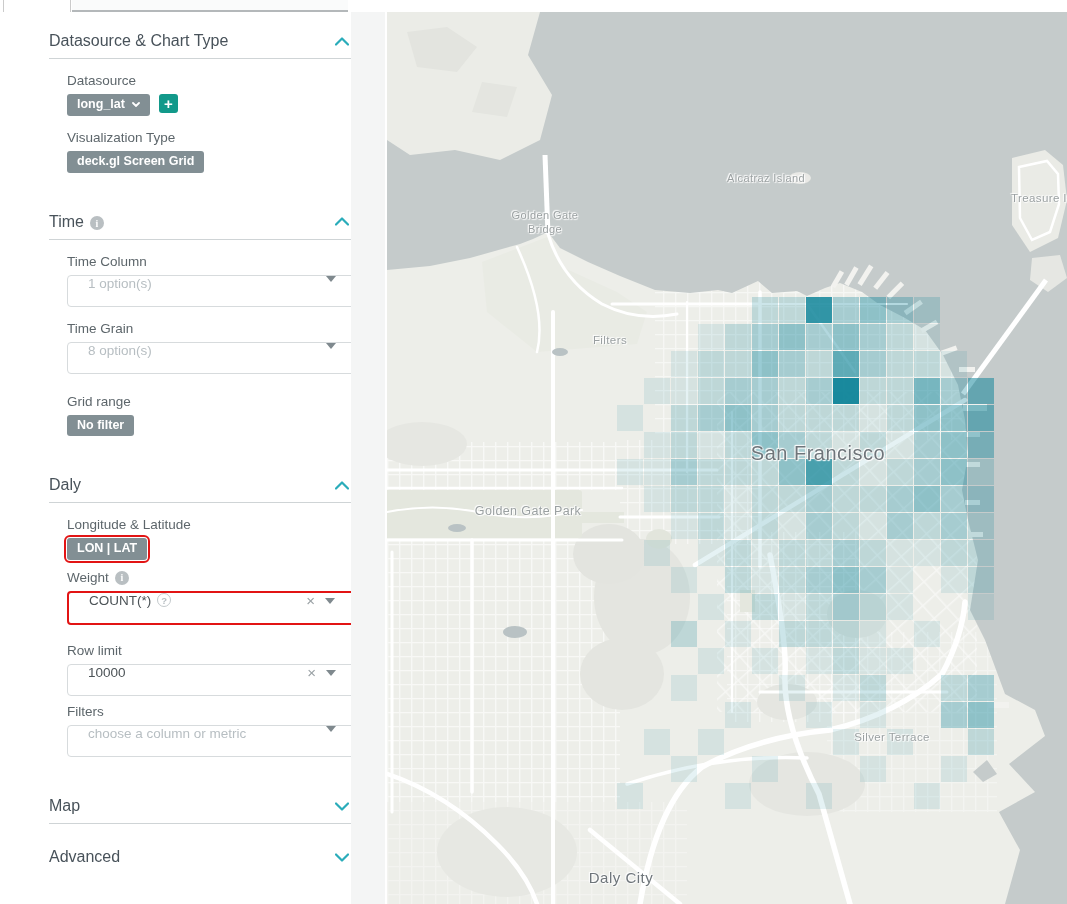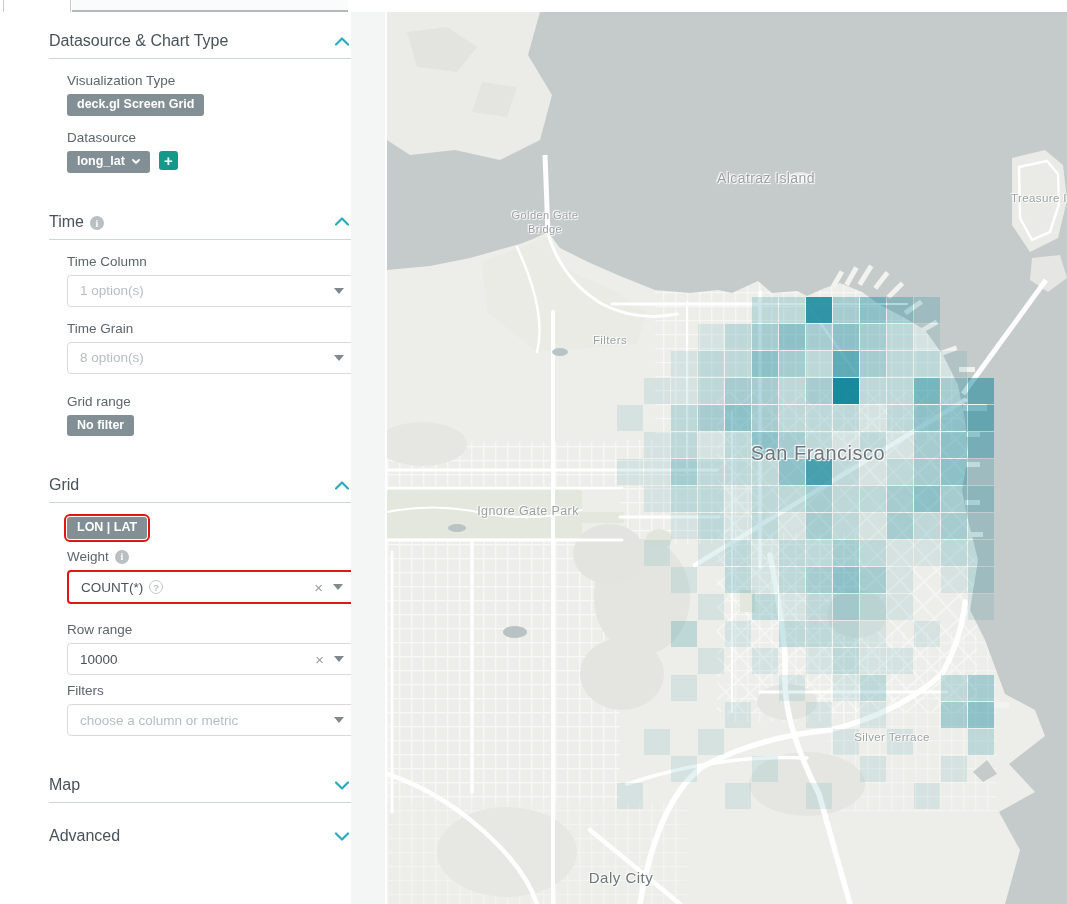--- a/index.html
+++ b/index.html
@@ -33,22 +33,22 @@
   .pill { display:inline-flex; align-items:center; gap:7px; background:#828f94; color:#fff;
     font-size:12.5px; font-weight:bold; padding:4px 10px; border-radius:3px; line-height:1.1; }
   .pill-red { outline:2px solid #e21414; outline-offset:1px; }
   .plus-btn { display:inline-flex; width:19px; height:19px; border-radius:3px; background:#12998a;
     color:#fff; font-size:15px; font-weight:bold; align-items:center; justify-content:center;
     margin-left:9px; vertical-align:middle; line-height:1; }
   .caret-down { width:0; height:0; border-left:5px solid transparent; border-right:5px solid transparent;
     border-top:6px solid #7f898e; }
   .caret-white { width:8px; height:5px; }
   .caret-white polyline { fill:none; stroke:#fff; stroke-width:1.8px; stroke-linecap:round; }
-  .select { position:relative; display:flex; align-items:center; width:290px; height:32px;
-    border:1px solid #d7dbdd; border-radius:4px; background:#fff; padding:0 12px; font-size:13.5px; }
+  .select { position:relative; display:flex; align-items:flex-start; width:290px; height:32px;
+    border:1px solid #d7dbdd; border-radius:4px; background:#fff; padding:0 20px; font-size:13.5px; }
   .select .ph { color:#b7bec2; }
   .select .val { color:#4c5357; }
   .select .right { margin-left:auto; display:flex; align-items:center; gap:10px; }
   .select.red { border:2px solid #e21414; height:34px; }
   .clear-x { color:#9aa1a5; font-size:15px; line-height:1; }
   .qmark { display:inline-flex; width:14px; height:14px; border-radius:50%;
     border:1.4px solid #c3c9cc; color:#b7bec2; font-size:9.5px; font-weight:bold;
     align-items:center; justify-content:center; margin-left:6px; }
   .chk-row { display:flex; align-items:center; gap:8px; margin:2px 0 18px 18px; }
   .chk { width:16px; height:16px; background:#fff; border:1px solid #98a1a5; border-radius:2px;
@@ -84,33 +84,33 @@
 
     <div class="section">
       <div class="sec-head">
         <span class="sec-title">Datasource &amp; Chart Type</span>
         <svg class="chev" viewBox="0 0 14 9">
             <polyline points="1,7.5 7,1.5 13,7.5"></polyline>
           </svg>
       </div>
       <hr class="sec-rule">
       <div class="ctl">
-        <div class="ctl-label">Visualization Type</div>
-        <span class="pill">
-          <span>deck.gl Screen Grid</span>
-        </span>
-      </div>
-      <div class="ctl">
         <div class="ctl-label">Datasource</div>
         <span class="pill">
           <span>long_lat</span>
           <svg class="caret-white" viewBox="0 0 8 5">
               <polyline points="1,1 4,4 7,1"></polyline>
             </svg>
         </span><span class="plus-btn">+</span>
+      </div>
+      <div class="ctl">
+        <div class="ctl-label">Visualization Type</div>
+        <span class="pill">
+          <span>deck.gl Screen Grid</span>
+        </span>
       </div>
     </div>
     <div class="gap-lg"></div>
 
     <div class="section">
       <div class="sec-head">
         <span class="sec-title"><span>Time</span><span class="info">i</span></span>
         <svg class="chev" viewBox="0 0 14 9">
             <polyline points="1,7.5 7,1.5 13,7.5"></polyline>
           </svg>
@@ -138,47 +138,48 @@
         <div class="ctl-label">Grid range</div>
         <span class="pill">
           <span>No filter</span>
         </span>
       </div>
     </div>
     <div class="gap-lg"></div>
 
     <div class="section">
       <div class="sec-head">
-        <span class="sec-title">Grid</span>
+        <span class="sec-title">Daly</span>
         <svg class="chev" viewBox="0 0 14 9">
             <polyline points="1,7.5 7,1.5 13,7.5"></polyline>
           </svg>
       </div>
       <hr class="sec-rule">
       <div class="ctl" style="margin-bottom:10px;">
+        <div class="ctl-label">Longitude &amp; Latitude</div>
         <span class="pill pill-red">
           <span>LON | LAT</span>
         </span>
       </div>
       <div class="ctl">
         <div class="ctl-label">
             <span>Weight</span>
             <span class="info">i</span>
           </div>
         <div class="select red">
           <span class="val">COUNT(*)</span>
           <span class="qmark">?</span>
           <span class="right">
             <span class="clear-x">×</span>
             <span class="caret-down"></span>
           </span>
         </div>
       </div>
       <div class="ctl" style="margin-top:18px; margin-bottom:8px;">
-        <div class="ctl-label">Row range</div>
+        <div class="ctl-label">Row limit</div>
         <div class="select">
           <span class="val">10000</span>
           <span class="right">
             <span class="clear-x">×</span>
             <span class="caret-down"></span>
           </span>
         </div>
       </div>
       <div class="ctl">
         <div class="ctl-label">Filters</div>
@@ -490,22 +491,22 @@
         <div class="gcell" style="left: 473px; top: 744px; background: rgba(13, 131, 152, 0.106);"></div>
         <div class="gcell" style="left: 554px; top: 744px; background: rgba(13, 131, 152, 0.106);"></div>
         <div class="gcell" style="left: 230px; top: 771px; background: rgba(13, 131, 152, 0.106);"></div>
         <div class="gcell" style="left: 338px; top: 771px; background: rgba(13, 131, 152, 0.106);"></div>
         <div class="gcell" style="left: 419px; top: 771px; background: rgba(13, 131, 152, 0.106);"></div>
         <div class="gcell" style="left: 527px; top: 771px; background: rgba(13, 131, 152, 0.106);"></div>
       </div>
 
     <div class="label-layer" id="label-layer">
         <div class="mlabel" style="left: 158px; top: 210px; font-size: 11px;">Golden Gate<br>Bridge</div>
-        <div class="mlabel" style="left: 379px; top: 166px; font-size: 14px;">Alcatraz Island</div>
+        <div class="mlabel" style="left: 379px; top: 166px; font-size: 11px;">Alcatraz Island</div>
         <div class="mlabel" style="left: 655px; top: 186px; font-size: 11.5px;">Treasure Is</div>
         <div class="mlabel" style="left: 223px; top: 328px; font-size: 11.5px;">Filters</div>
         <div class="mlabel city" style="left: 431px; top: 441px; font-size: 20px;">San Francisco</div>
-        <div class="mlabel" style="left: 141px; top: 499px; font-size: 12.5px;">Ignore Gate Park</div>
+        <div class="mlabel" style="left: 141px; top: 499px; font-size: 12.5px;">Golden Gate Park</div>
         <div class="mlabel" style="left: 505px; top: 725px; font-size: 11.5px;">Silver Terrace</div>
         <div class="mlabel city" style="left: 234px; top: 866px; font-size: 15px;">Daly City</div>
       </div>
   </div>
 </div>
 
 </body></html>

